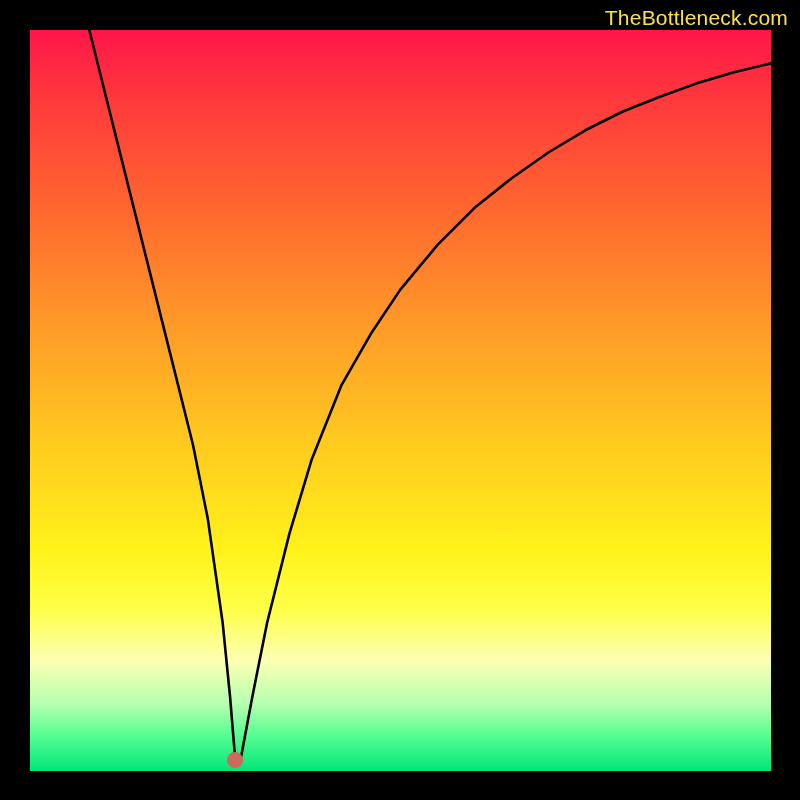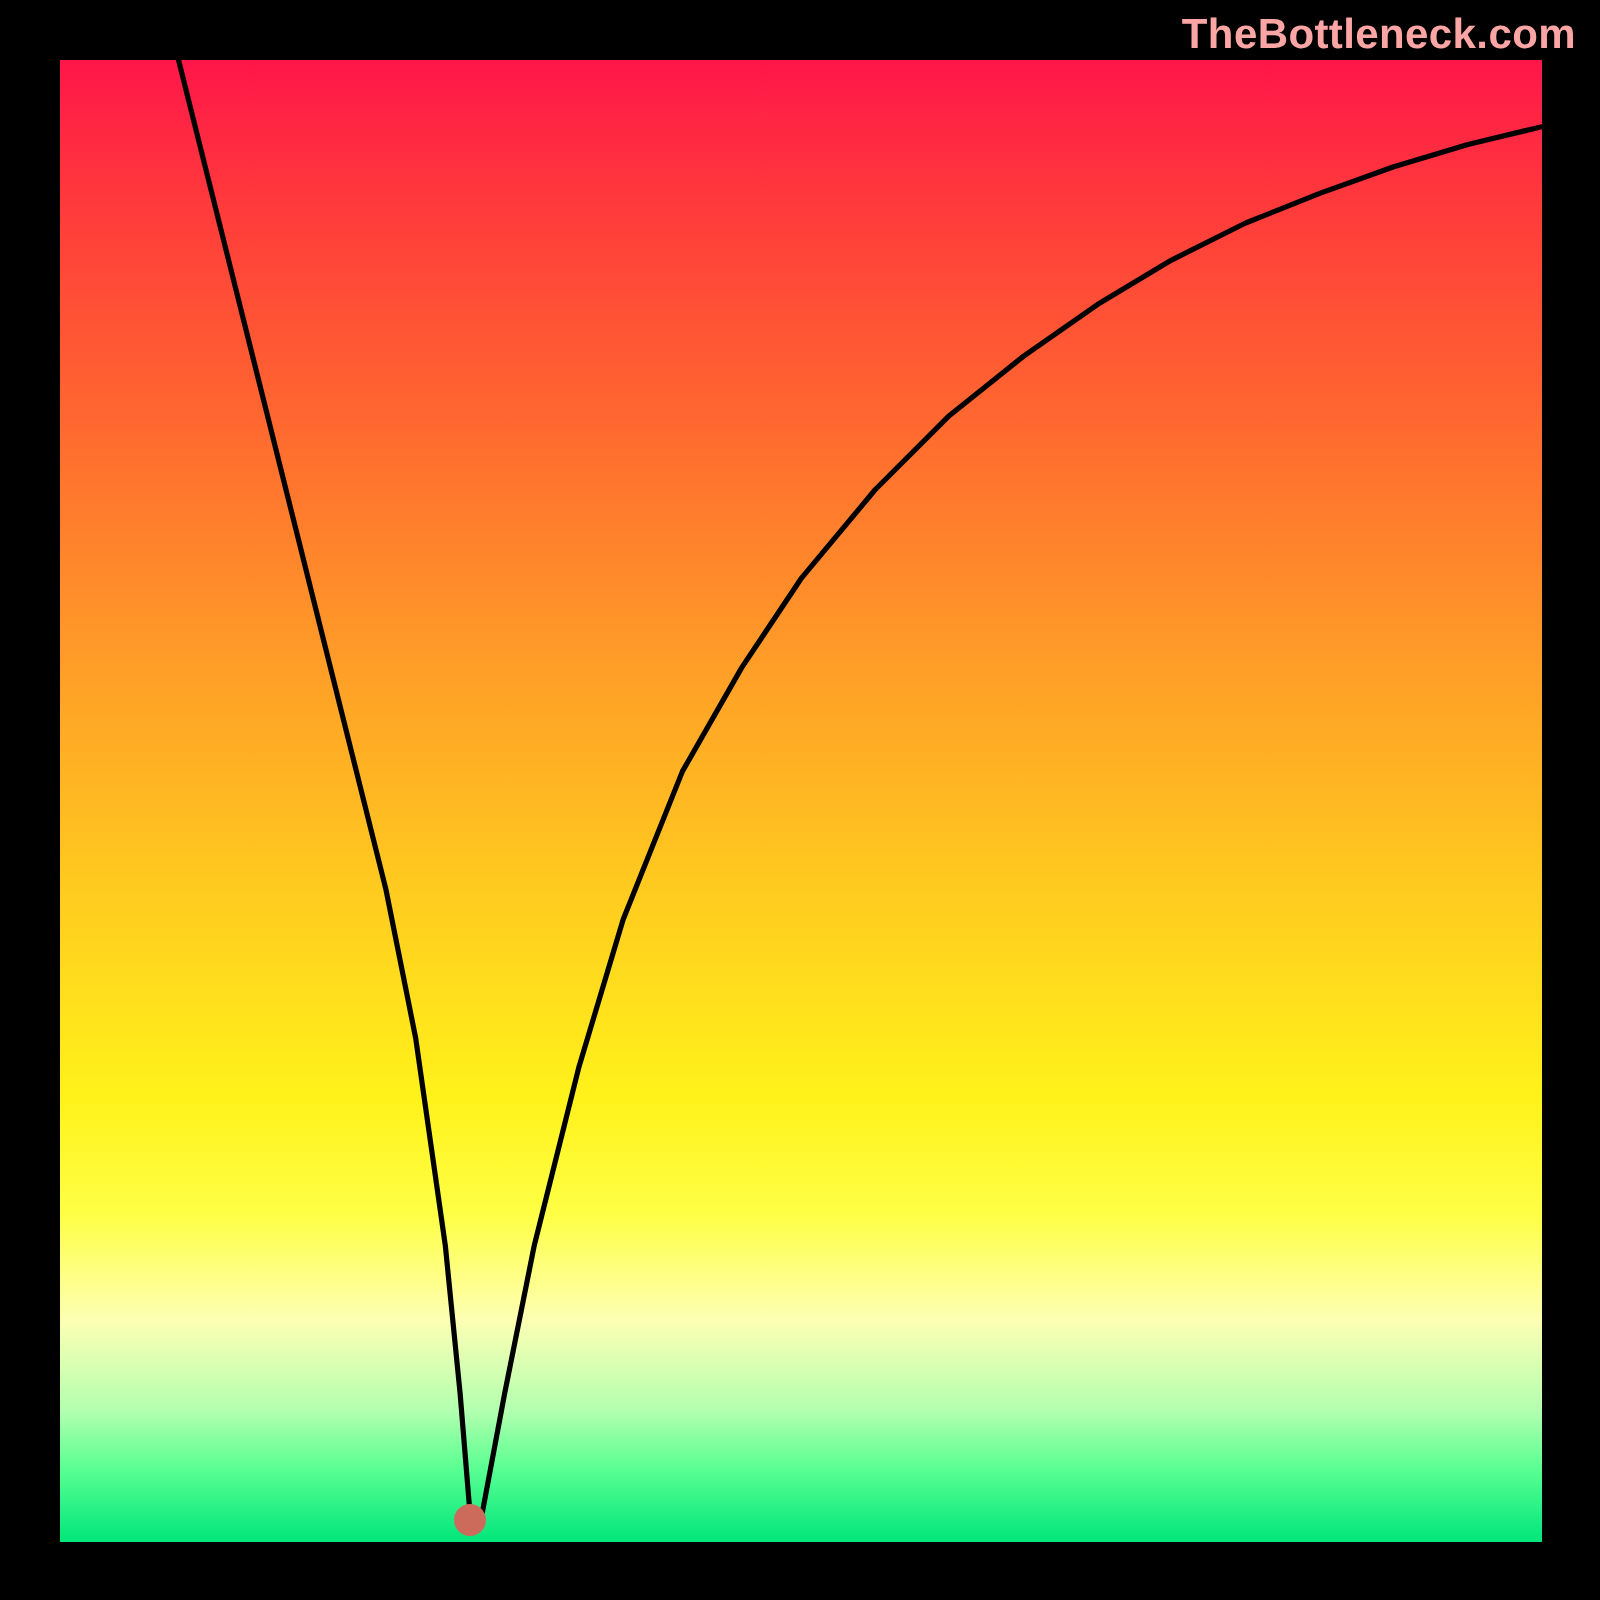--- a/index.html
+++ b/index.html
@@ -35,24 +35,24 @@
       #fdffb3 85%,
       #b5ffb0 91%,
       #5bff93 95%,
       #00e67a 100%
     );
   }
   .watermark {
     position: absolute;
     top: 6px;
     right: 12px;
-    color: #fca5a5;
+    color: #fde047;
     font-size: 21px;
     letter-spacing: 0.2px;
-    font-weight: 700;
+    font-weight: 400;
     user-select: none;
   }
   svg.curve {
     position: absolute;
     left: 0;
     top: 0;
     width: 741px;
     height: 741px;
   }
   .marker {

